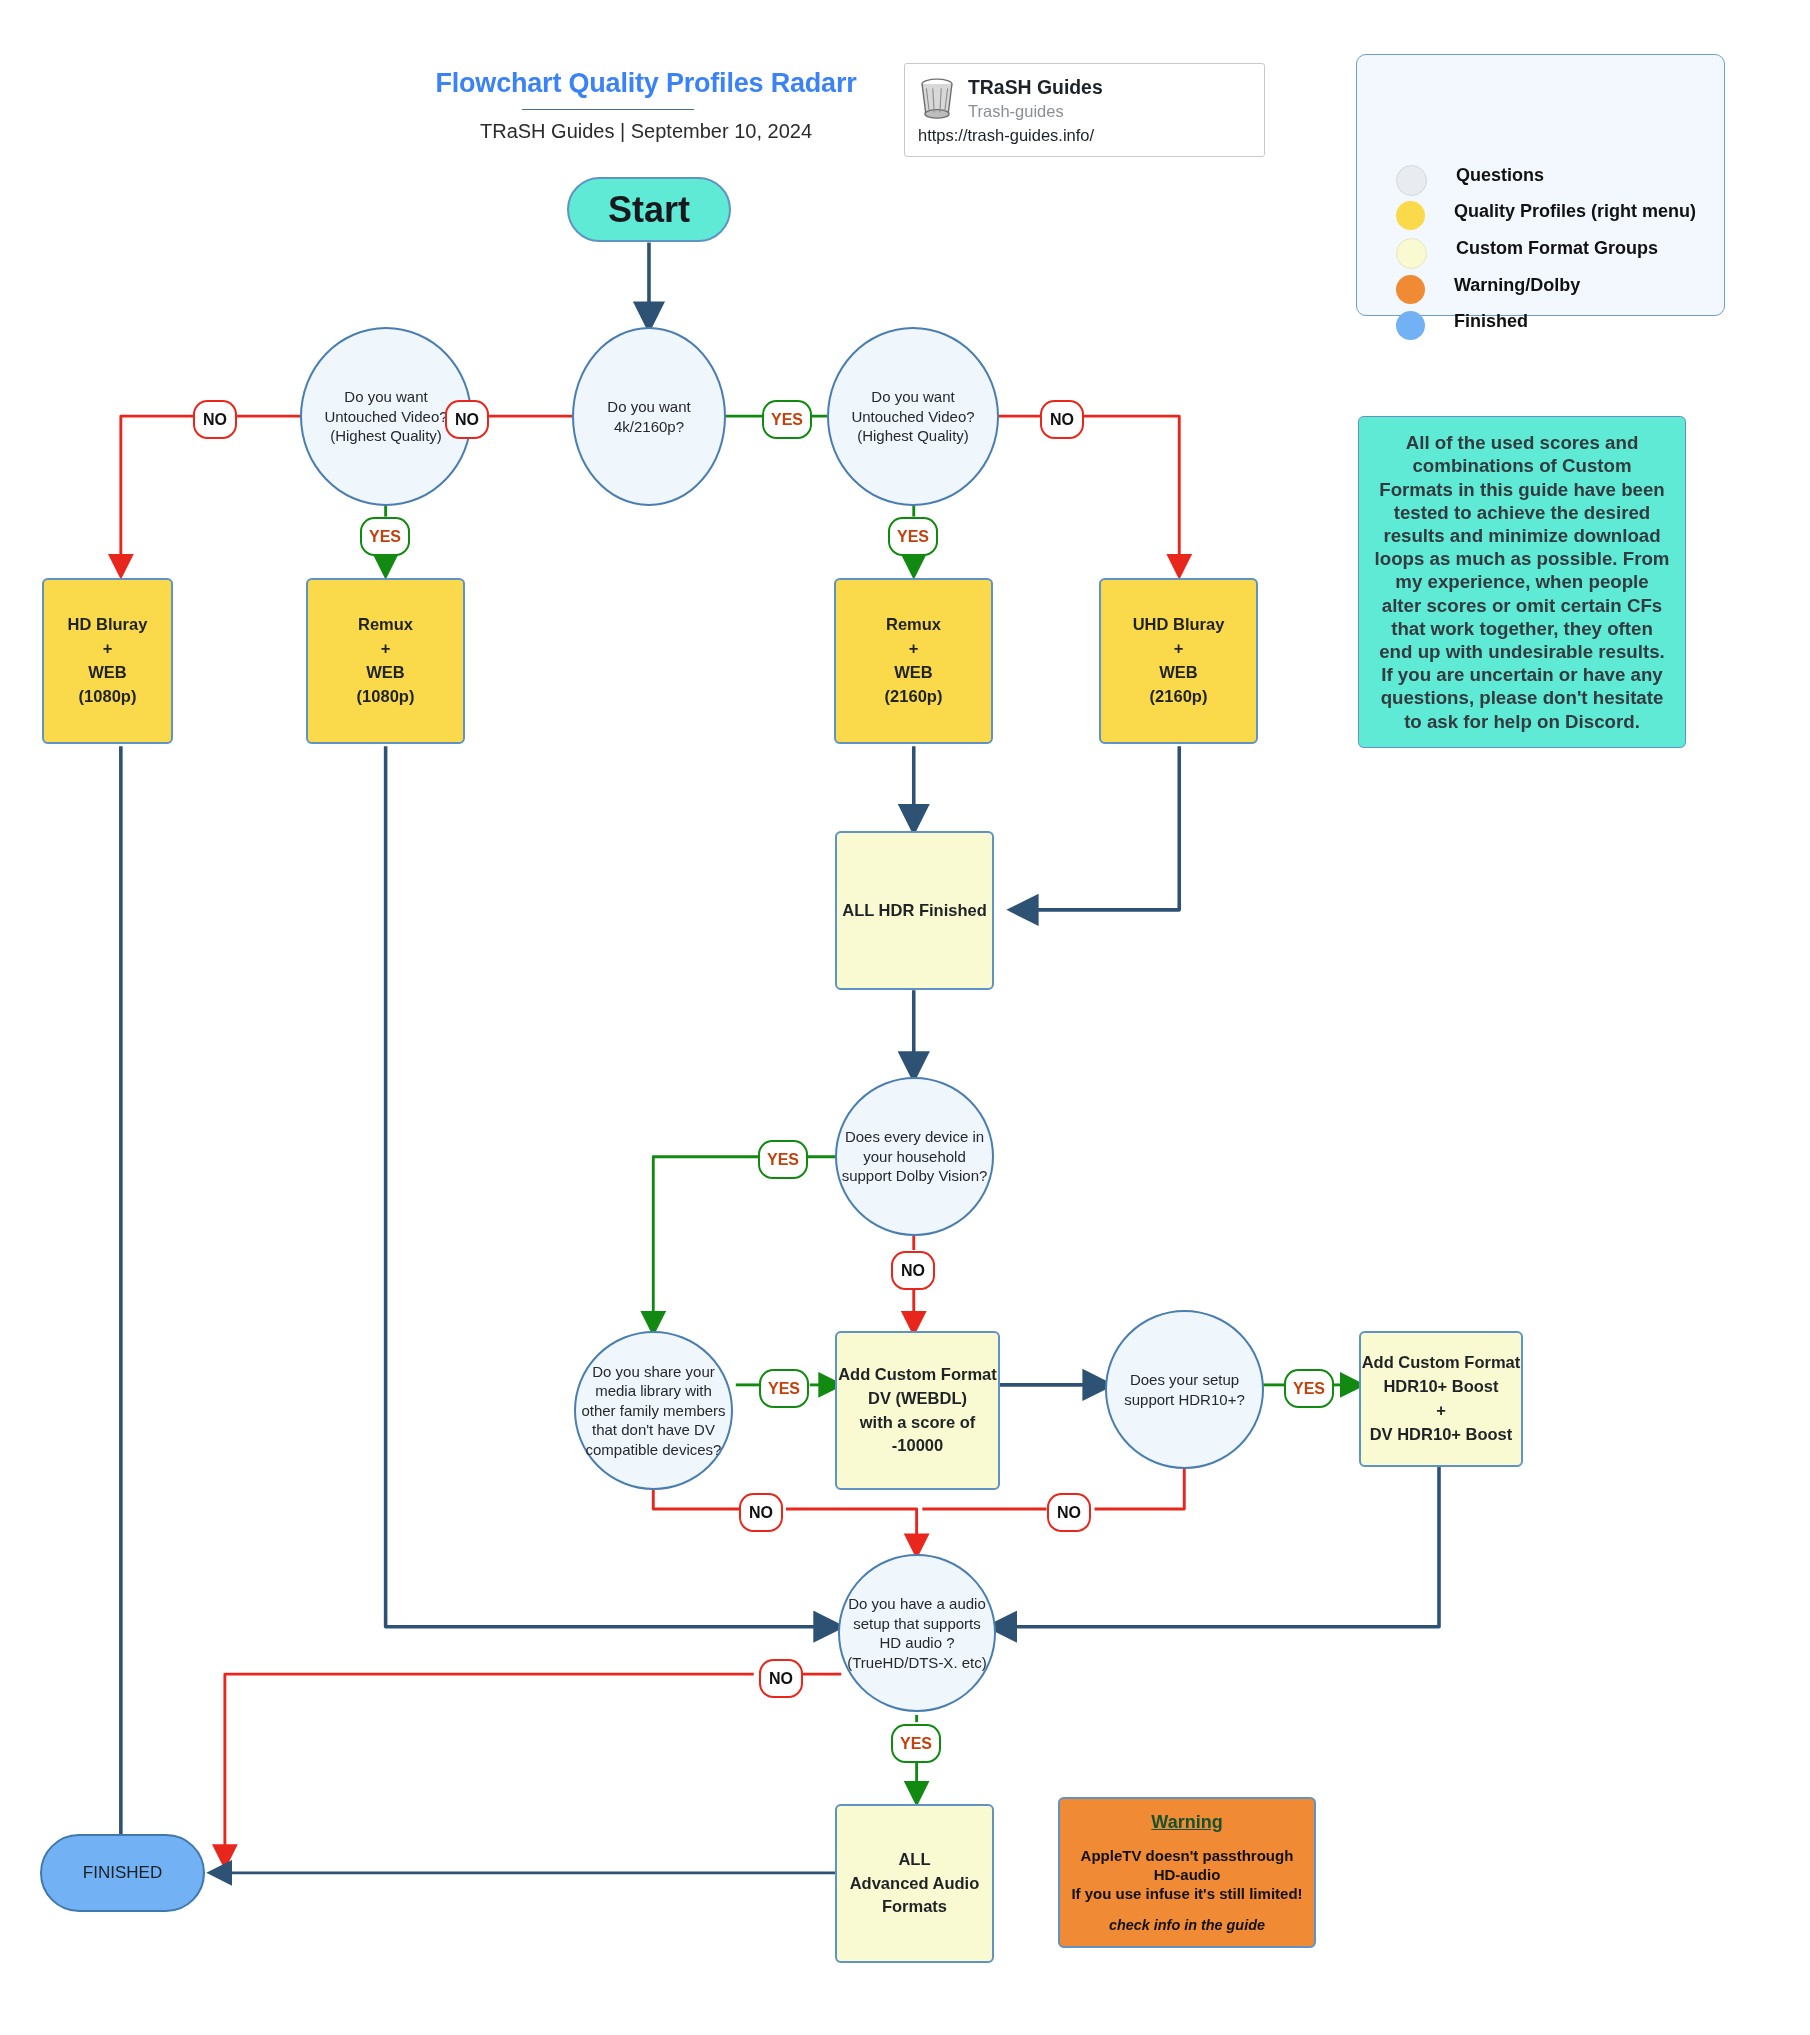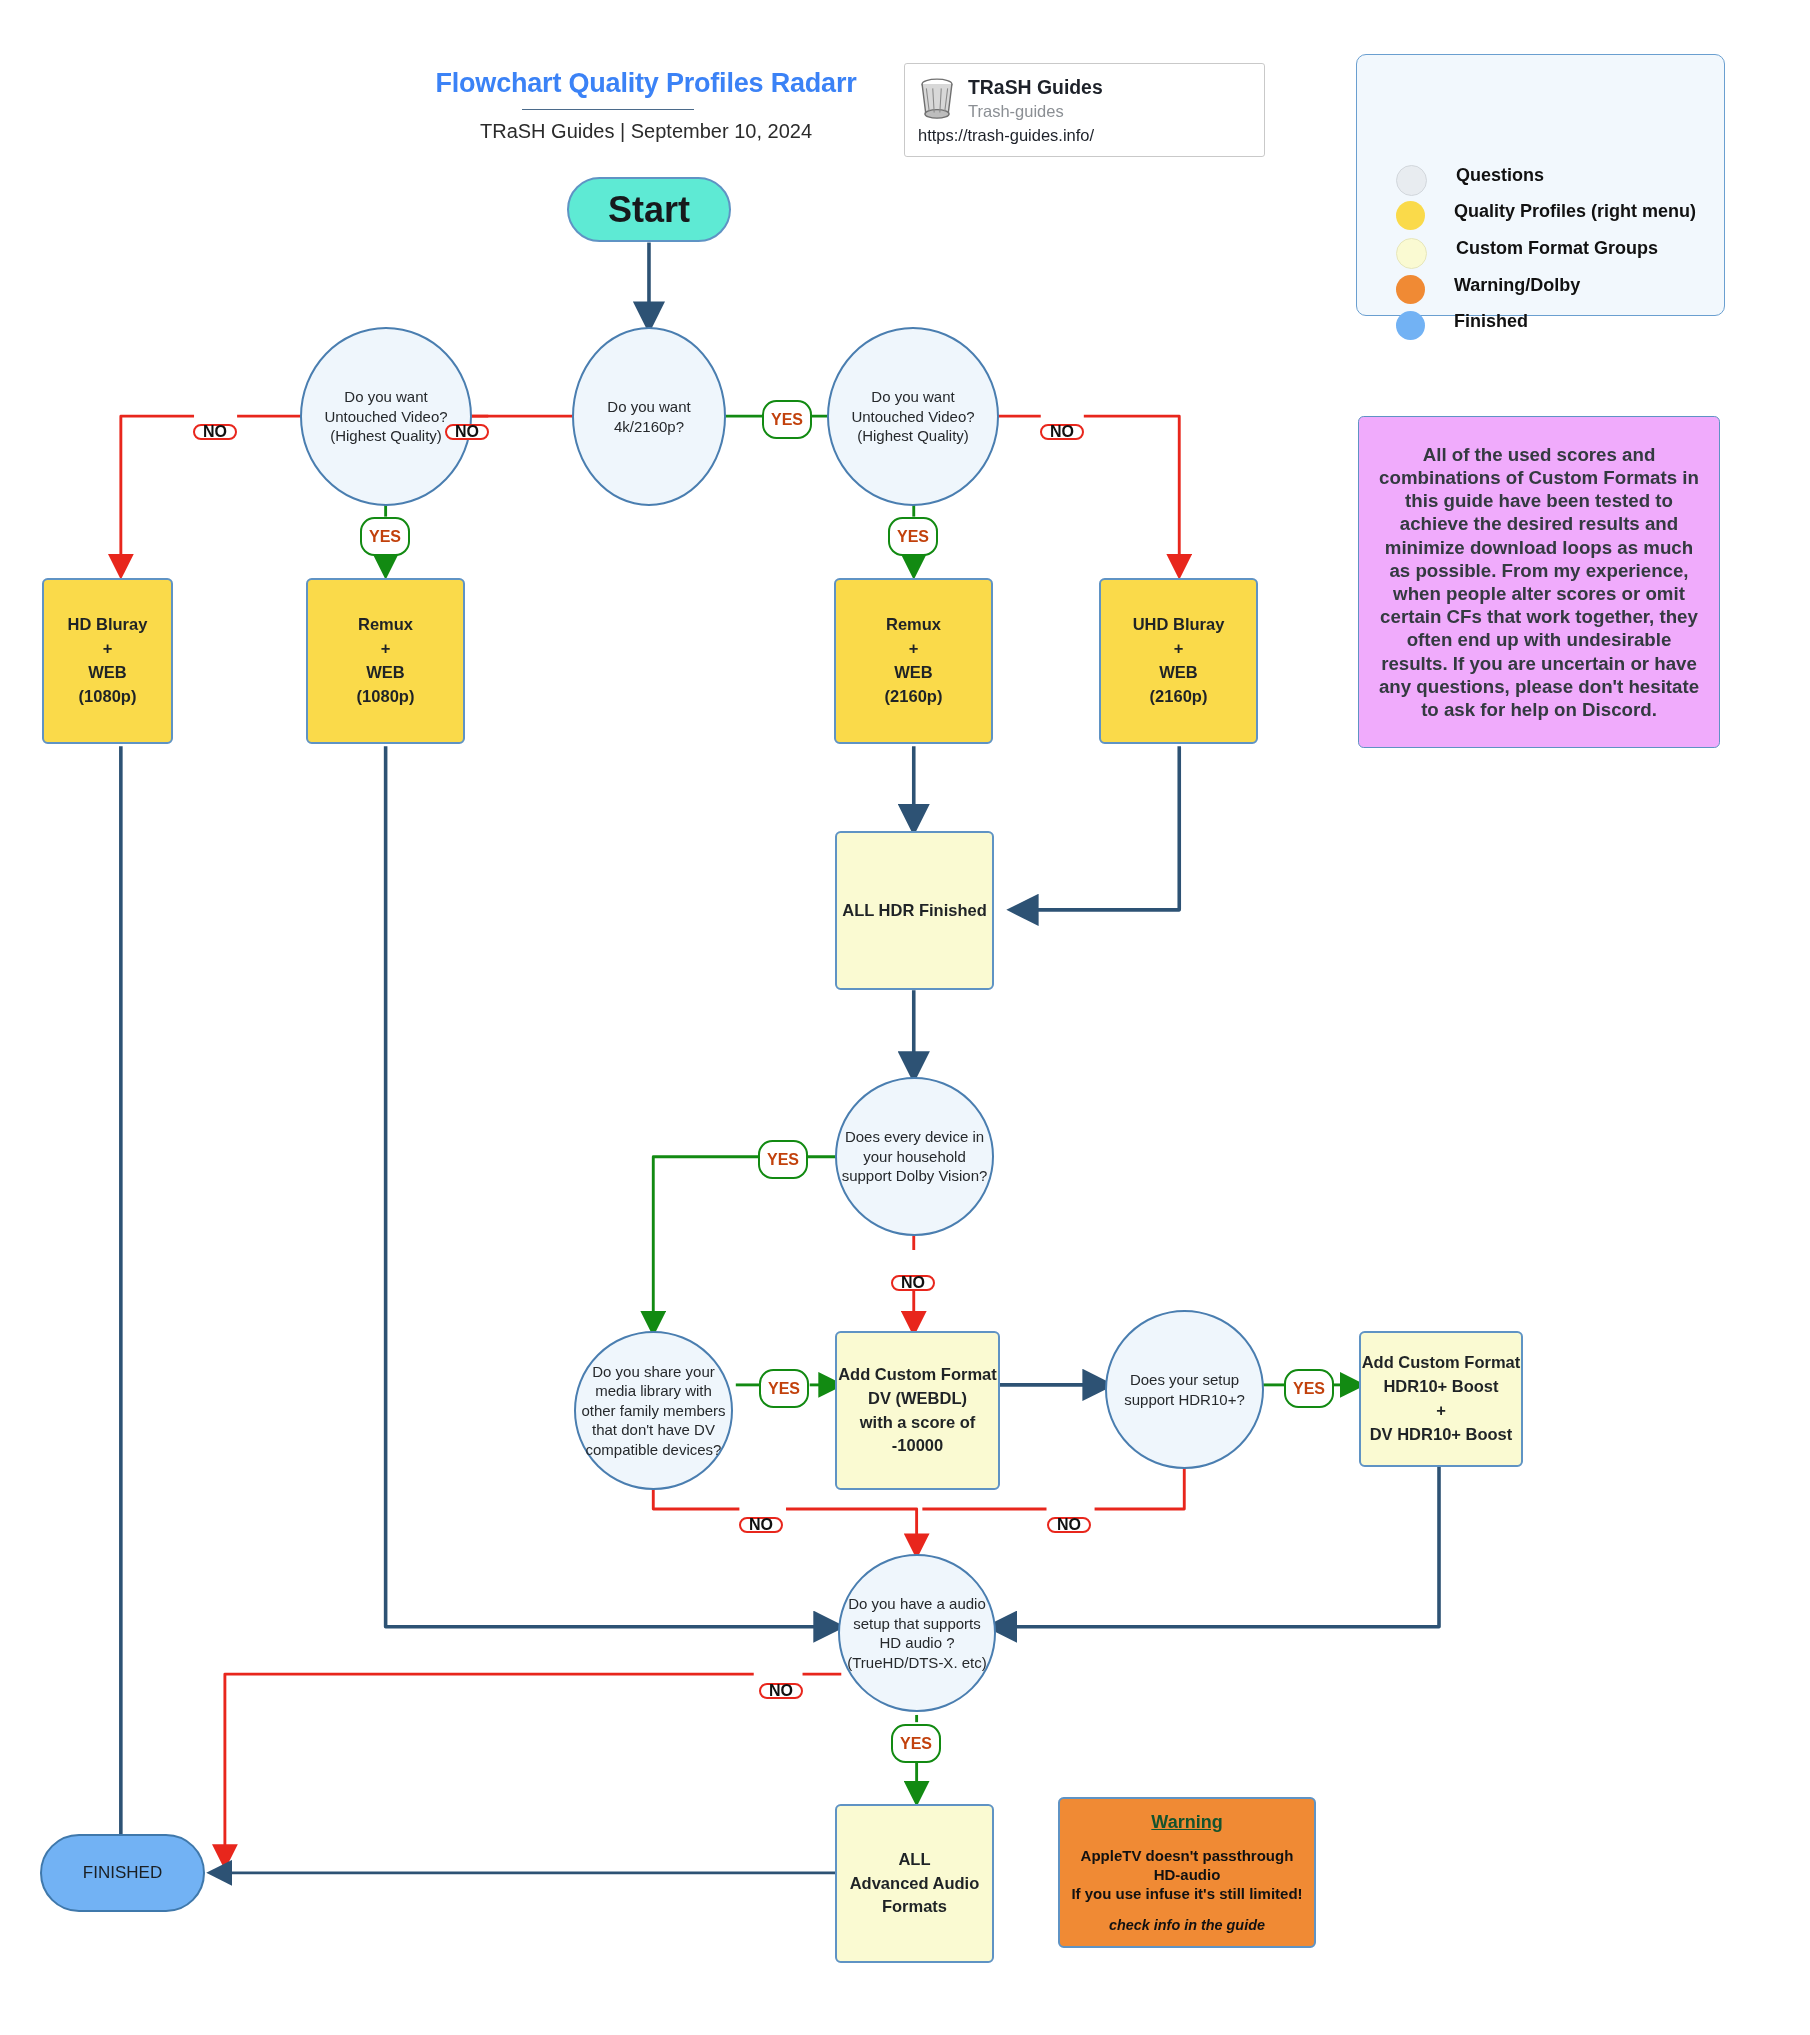--- a/index.html
+++ b/index.html
@@ -26,22 +26,22 @@
   #brand-url{position:absolute;left:13px;top:62px;font-size:16.5px;color:#1d2129;}
 
   
   #legend{position:absolute;left:1356px;top:54px;width:367px;height:260px;
           background:#f2f8fd;border:1.4px solid #6a9fd0;border-radius:10px;}
   .legend-row{position:absolute;left:39px;display:flex;gap:29px;}
   .legend-dot{width:29px;height:29px;border-radius:50%;flex:0 0 auto;}
   .legend-label{font-size:18px;font-weight:bold;color:#111;white-space:nowrap;}
 
   
-  #infobox{position:absolute;left:1358px;top:416px;width:362px;height:332px;
-           background:#f0abfc;border:1.4px solid #5f93c4;border-radius:5.7px;
+  #infobox{position:absolute;left:1358px;top:416px;width:328px;height:332px;
+           background:#5eead4;border:1.4px solid #5f93c4;border-radius:5.7px;
            display:flex;align-items:center;justify-content:center;padding:7.2px 14.4px;
            box-sizing:border-box;}
   #infobox p{margin:0;font-size:18.7px;font-weight:bold;line-height:1.24;
              color:#333a40;text-align:center;}
 
   
   .pill{border:2.2px solid #5f93c4;background:#5eead4;border-radius:43px;}
   .ellipse{border:2.2px solid #4a7eb0;background:#eff6fc;border-radius:50%;}
   .rect{border:2.2px solid #5f93c4;border-radius:5.7px;}
   .yellow{background:#fada4a;}
@@ -52,21 +52,21 @@
   .q-text{font-size:15px;color:#26292c;line-height:1.3;}
   .b-text{font-size:16.5px;font-weight:bold;color:#1f2326;line-height:1.45;}
 
   #start{left:567px;top:177px;width:164px;height:65px;
          font-size:36px;font-weight:bold;color:#17191c;}
 
   
   .elabel{position:absolute;display:flex;align-items:center;justify-content:center;
           font-size:16px;font-weight:bold;background:#fff;border-radius:14.4px;
           box-sizing:border-box;}
-  .elabel.no{border:2.2px solid #e8261c;color:#111;width:44px;height:16px;margin-top:24px;}
+  .elabel.no{border:2.2px solid #e8261c;color:#111;width:44px;height:39px;}
   .elabel.yes{border:2.2px solid #128a12;color:#c2410c;width:50px;height:39px;}
 
   #warnbox{left:1058px;top:1797px;width:258px;height:151px;flex-direction:column;
            padding:11.5px 7.2px;box-sizing:border-box;}
   #warn-title{font-size:18px;font-weight:bold;text-decoration:underline;color:#14532d;margin-bottom:13px;}
   #warn-body{font-size:15px;font-weight:bold;color:#111;line-height:1.28;}
   #warn-foot{font-size:14.4px;font-weight:bold;font-style:italic;color:#111;margin-top:14.4px;}
 
   #finished{left:40px;top:1834px;width:165px;height:78px;font-size:17px;color:#1b2024;}
 </style>

